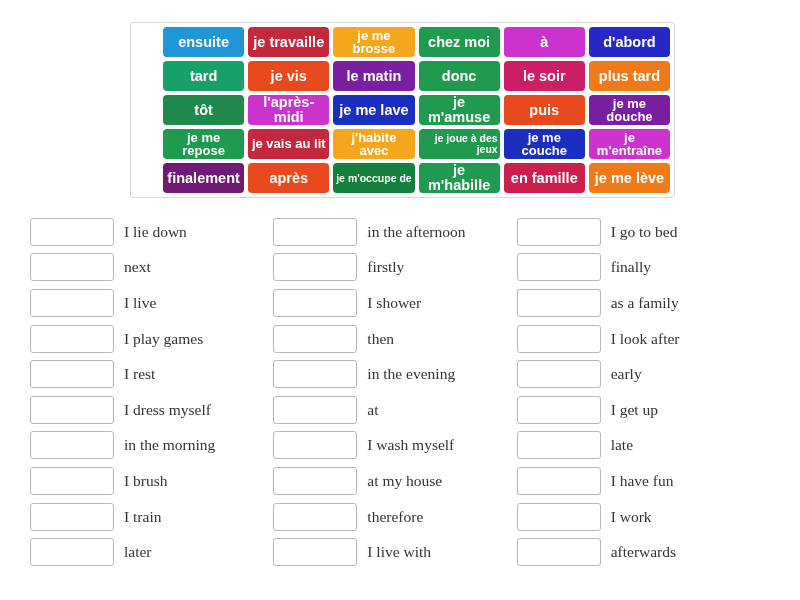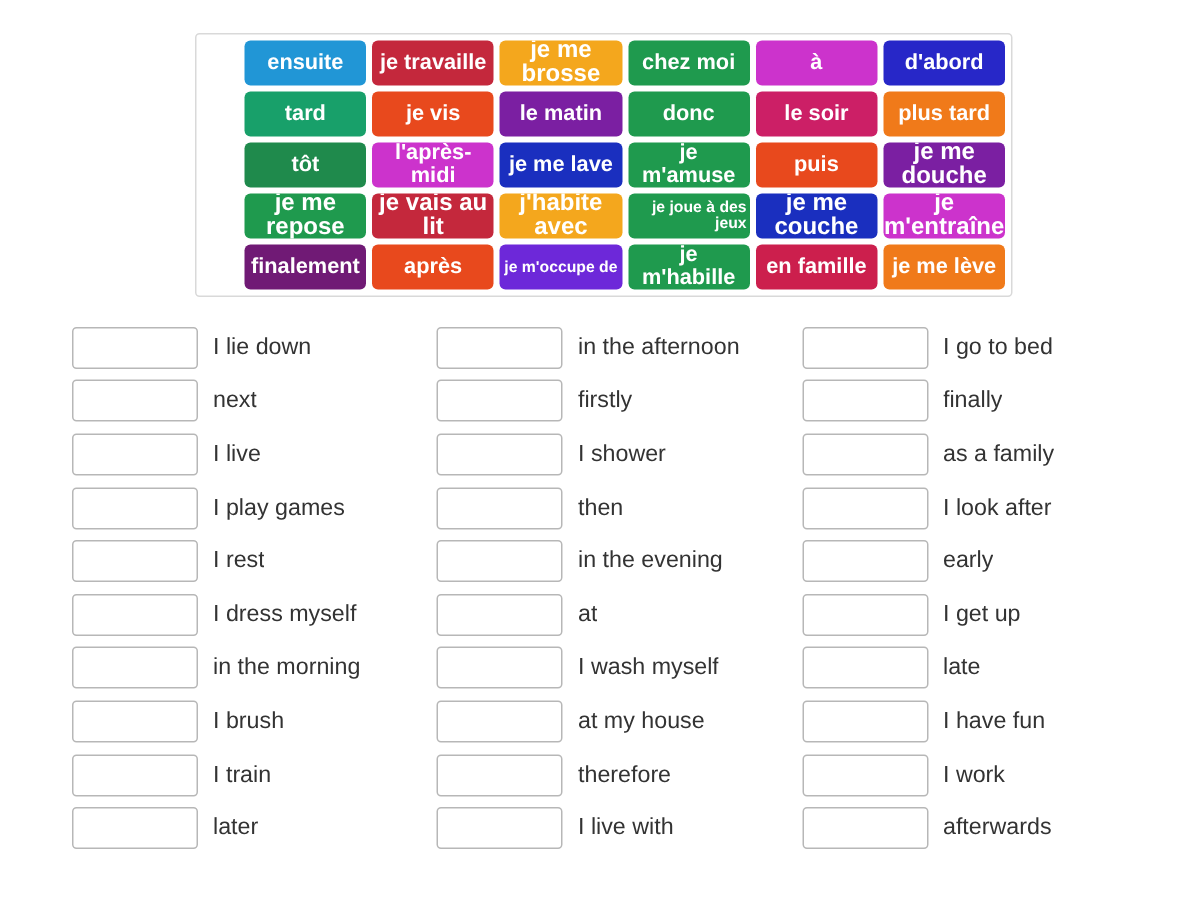--- a/index.html
+++ b/index.html
@@ -52,35 +52,36 @@
     font-weight: bold;
     font-size: 14.5px;
     line-height: 1.02;
     padding: 0 2px;
     box-sizing: border-box;
     overflow: hidden;
     cursor: pointer;
     user-select: none;
   }
   .tile.small {
-    font-size: 16px;
+    font-size: 13px;
   }
   .tile.xsmall {
     font-size: 10.5px;
     text-align: right;
   }
 
   
   .answers {
     position: absolute;
-    left: 48px;
+    left: 30px;
     top: 214px;
     width: 716px;
     display: flex;
     gap: 14px;
+    font-family: Liberation Serif, serif;
   }
   .answer-col {
     flex: 1 1 0;
     display: flex;
     flex-direction: column;
   }
   .answer-row {
     height: 35.6px;
     display: flex;
     align-items: center;
@@ -142,21 +143,21 @@
       <div class="tile small" style="background-color: rgb(196, 40, 60);">je vais au lit</div>
       <div class="tile small" style="background-color: rgb(244, 167, 29);">j'habite avec</div>
       <div class="tile xsmall" style="background-color: rgb(31, 154, 78);">je joue à des jeux</div>
       <div class="tile small" style="background-color: rgb(26, 47, 191);">je me couche</div>
       <div class="tile small" style="background-color: rgb(204, 51, 204);">je m'entraîne</div>
     </div>
 
     <div class="board-row">
       <div class="tile" style="background-color: #701a75;">finalement</div>
       <div class="tile" style="background-color: rgb(232, 73, 29);">après</div>
-      <div class="tile xsmall" style="background-color: #6d28d9;">je m'occupe de</div>
+      <div class="tile xsmall" style="background-color: #15803d;">je m'occupe de</div>
       <div class="tile" style="background-color: rgb(31, 154, 78);">je m'habille</div>
       <div class="tile" style="background-color: rgb(204, 31, 77);">en famille</div>
       <div class="tile" style="background-color: rgb(240, 122, 26);">je me lève</div>
     </div>
 
   </div>
 
   <div class="answers">
 
     <div class="answer-col">

